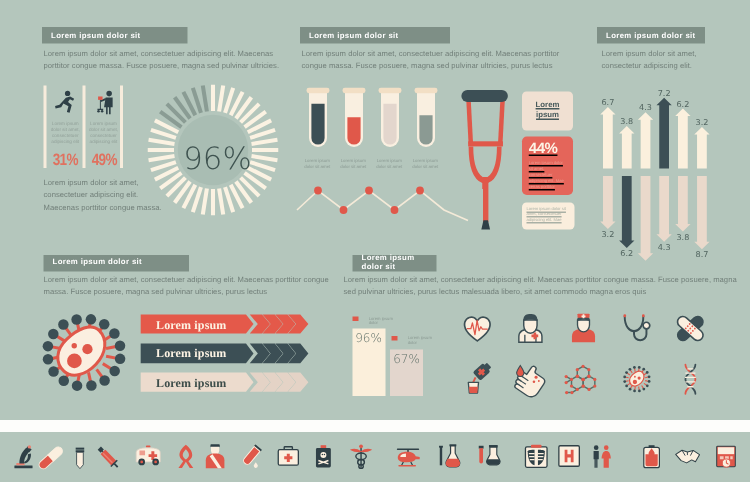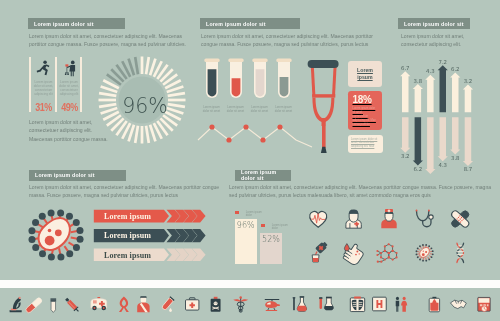--- a/index.html
+++ b/index.html
@@ -138,21 +138,21 @@
       <path d="M16.9 95 l1.4 -6.2 h3.0 l1.4 6.2 z" fill="#2f4047"></path>
 
       <rect x="3.6" y="2" width="31" height="8" rx="4" fill="#3c4f55"></rect>
     </svg>
   </div>
 
   <div class="abs card-cream" style="left:348px;top:61px;width:34px;height:26px;">
     <div>Lorem ipsum</div>
   </div>
   <div class="abs card-red" style="left:348px;top:90.5px;width:34px;height:39px;">
-    <div class="card-red-val">18%</div>
+    <div class="card-red-val">44%</div>
     <div class="card-red-body">Lorem ipsum dolor sit amet, consectetuer adipiscing elit. Mae cenas porttitor</div>
   </div>
   <div class="abs card-small" style="left:347.5px;top:134.5px;width:35px;height:18.5px;">
     <div>Lorem ipsum dolor sit amet, consectetuer adipiscing elit. Mae</div>
   </div>
 
   <div class="hdr" style="left:398px;top:18px;width:72px;">
     <span>Lorem ipsum dolor sit</span>
   </div>
   <div class="para" style="left:401px;top:32px;width:73px;">Lorem ipsum dolor sit amet, consectetur adipiscing elit.</div>
@@ -271,21 +271,21 @@
     <span class="lg-tx">Lorem ipsum dolor</span>
   </div>
   <div class="abs vbar" style="left:234.5px;top:218.8px;width:22.4px;height:45.3px;background:#fbefdb;">
     <span class="vbar-val">96%</span>
   </div>
   <div class="abs" style="left:261px;top:223.5px;">
     <span class="lg-sq"></span>
     <span class="lg-tx">Lorem ipsum dolor</span>
   </div>
   <div class="abs vbar" style="left:260.4px;top:233.3px;width:21.2px;height:30.8px;background:#e3d6cd;">
-    <span class="vbar-val">52%</span>
+    <span class="vbar-val">67%</span>
   </div>
 
   <div class="abs" style="left:296px;top:204px;width:200px;height:66px;">
     <svg id="icongrid-svg" width="200" height="66" viewBox="0 0 200 66">
         <g transform="translate(11.84,4.640000000000001) scale(0.74)">
           <path d="M14 25.2 C3.0 17.6 1.6 12.2 2.8 8.2 C4.0 4.2 9.2 2.2 12.4 5.2 L14 7.0 L15.6 5.2 C18.8 2.2 24.0 4.2 25.2 8.2 C26.4 12.2 25.0 17.6 14 25.2 Z" fill="#fbefdf" stroke="#3c4f55" stroke-width="1.5"></path>
           <path d="M5.0 14.2 H8.2 L9.6 9.0 L11.9 19.6 L13.8 6.6 L15.6 16.0 L17.2 12.4 L18.6 14.6 H23" fill="none" stroke="#e0584a" stroke-width="1.15" stroke-linejoin="round" stroke-linecap="round"></path>
         </g>
         <g transform="translate(47.24,4.640000000000001) scale(0.74)">
           <path d="M14 14.4 C19.2 14.4 24.4 16.2 24.4 21.3 V26.4 H3.6 V21.3 C3.6 16.2 8.8 14.4 14 14.4 Z" fill="#fbefdf" stroke="#3c4f55" stroke-width="1.3"></path>

